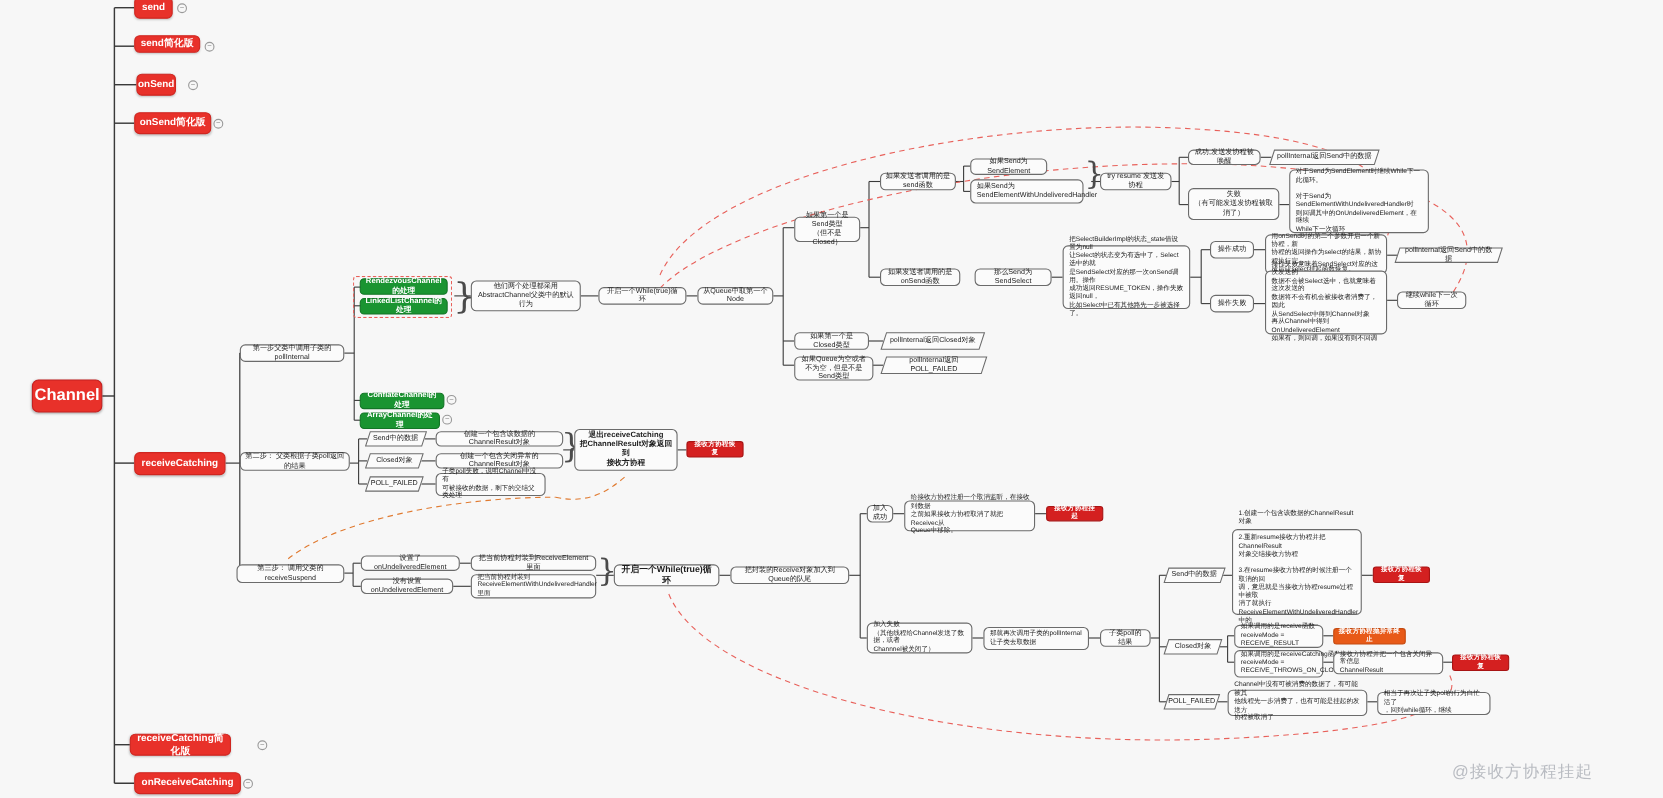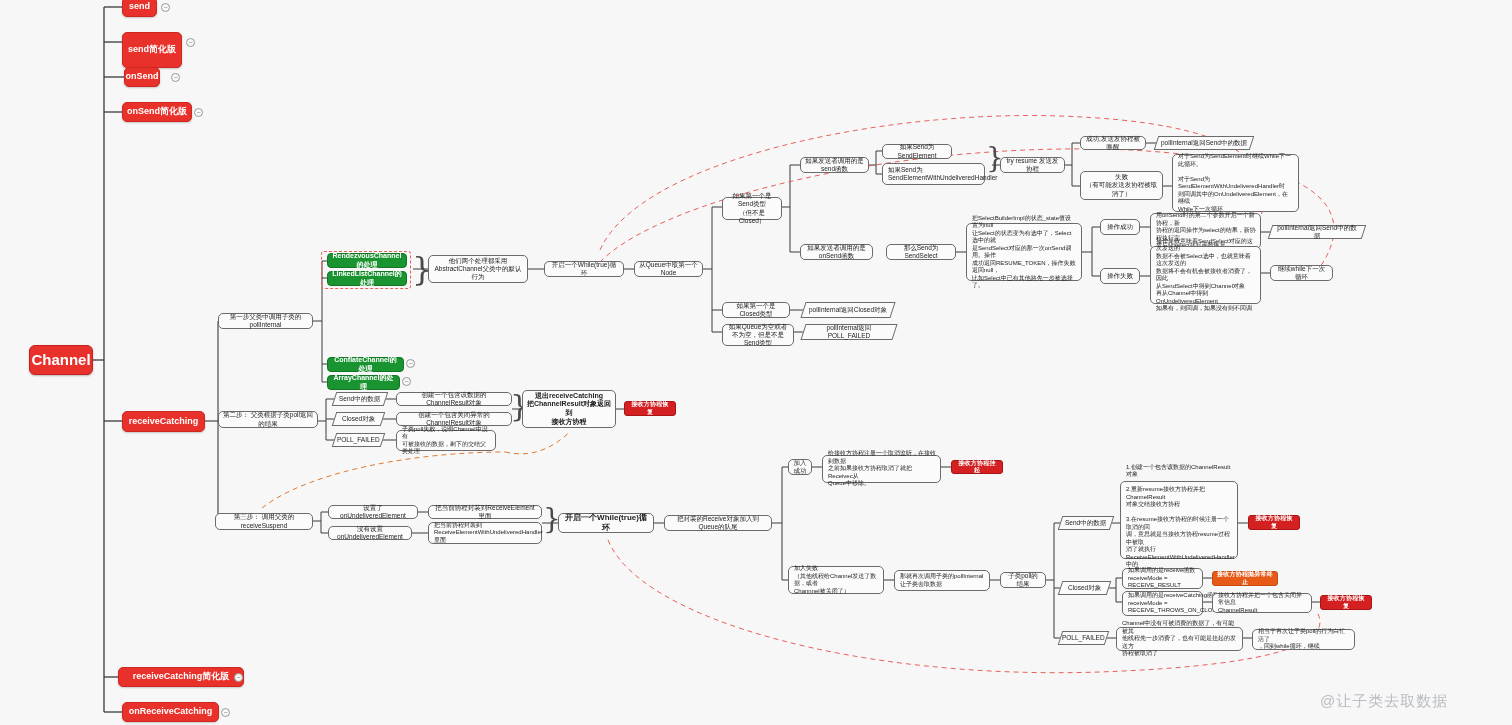--- a/index.html
+++ b/index.html
@@ -248,40 +248,40 @@
 
   <div class="node root" style="left:29px;top:345px;width:64px;height:30px;">
     <span>Channel</span>
   </div>
 
   <div class="node red" style="left:122px;top:-3px;width:35px;height:20px;">
     <span>send</span>
   </div>
   <div class="handle" style="left:161px;top:3px;">−</div>
 
-  <div class="node red" style="left:122px;top:32px;width:60px;height:36px;">
+  <div class="node red" style="left:122px;top:32px;width:60px;height:16px;">
     <span>send简化版</span>
   </div>
   <div class="handle" style="left:186px;top:38px;">−</div>
 
   <div class="node red" style="left:124px;top:67px;width:36px;height:20px;">
     <span>onSend</span>
   </div>
   <div class="handle" style="left:171px;top:73px;">−</div>
 
   <div class="node red" style="left:122px;top:102px;width:70px;height:20px;">
     <span>onSend简化版</span>
   </div>
   <div class="handle" style="left:194px;top:108px;">−</div>
 
   <div class="node red" style="left:122px;top:411px;width:83px;height:21px;">
     <span>receiveCatching</span>
   </div>
 
-  <div class="node red" style="left:118px;top:667px;width:126px;height:20px;">
+  <div class="node red" style="left:118px;top:667px;width:92px;height:20px;">
     <span>receiveCatching简化版</span>
   </div>
   <div class="handle" style="left:234px;top:673px;">−</div>
 
   <div class="node red" style="left:122px;top:702px;width:97px;height:20px;">
     <span>onReceiveCatching</span>
   </div>
   <div class="handle" style="left:221px;top:708px;">−</div>
 
   <div class="node t65" style="left:218px;top:313px;width:95px;height:16px;">
@@ -546,16 +546,16 @@
     <span>Channel中没有可被消费的数据了，有可能被其
 他线程先一步消费了，也有可能是挂起的发送方
 协程被取消了</span>
   </div>
   <div class="node t6 lt" style="left:1252px;top:629px;width:103px;height:21px;">
     <span>相当于再次让子类poll的行为白忙活了
 ，回到while循环，继续</span>
   </div>
 
   <div class="watermark" style="left:1320px;top:692px;">
-    <span>@让子类去取数据</span>
+    <span>@接收方协程挂起</span>
   </div>
 
 </div>
 
 </body></html>

